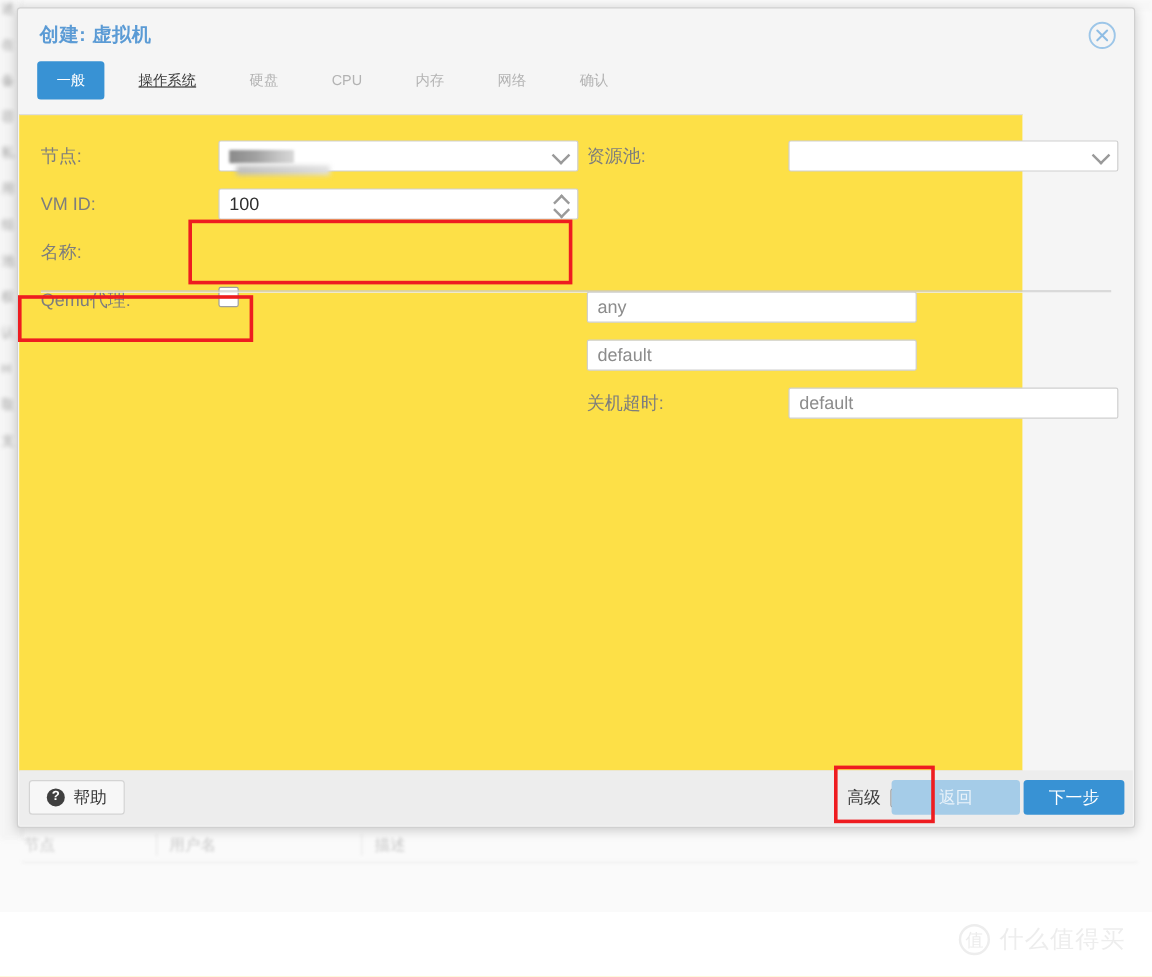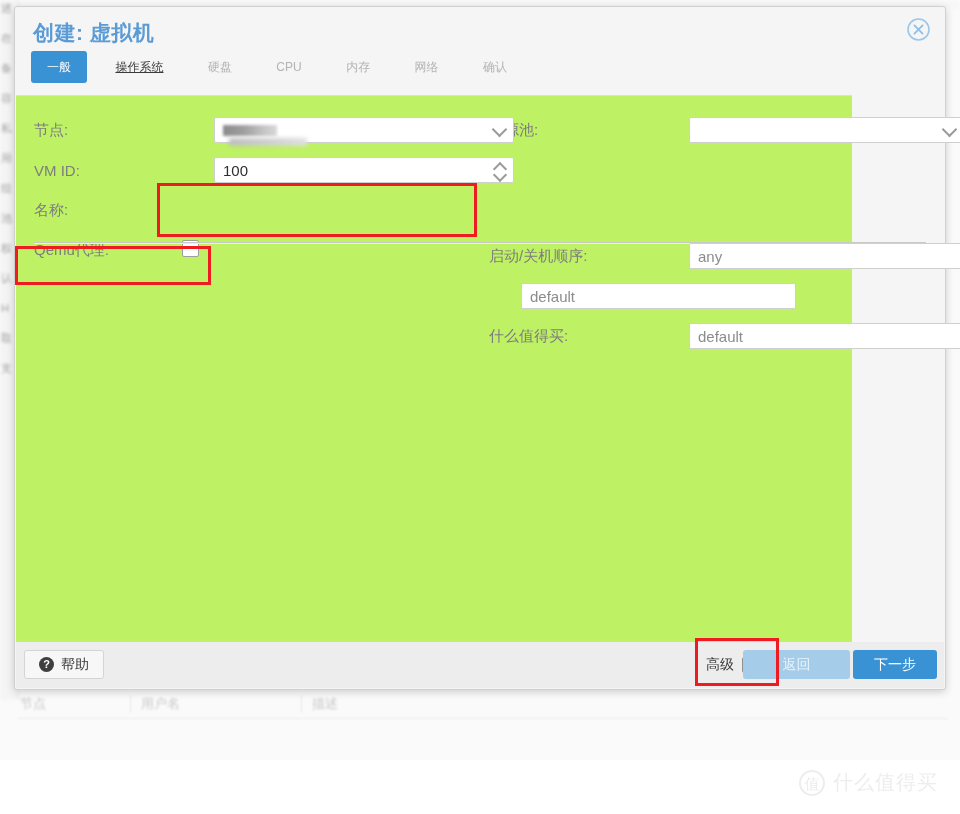--- a/index.html
+++ b/index.html
@@ -92,21 +92,21 @@
     box-sizing: border-box;
   }
   #dialog-header {
     height: 44px;
     position: relative;
   }
   #dialog-title {
     position: absolute;
     left: 18px;
     top: 12px;
-    font-size: 21px;
+    font-size: 16px;
     color: #5b9bd5;
     font-weight: bold;
     letter-spacing: .5px;
   }
   #close-btn {
     position: absolute;
     right: 13px;
     top: 9px;
     width: 27px; height: 27px;
     cursor: pointer;
@@ -140,21 +140,21 @@
     text-decoration: underline;
   }
 
   
   #panel {
     position: absolute;
     left: 1px;
     top: 88px;
     width: 836px;
     height: 548px;
-    background: #bef264;
+    background: #fde047;
     border-top: 1px solid #dedede;
     border-bottom: 1px solid #dedede;
     box-sizing: border-box;
   }
   #form-cols {
     display: flex;
     padding: 14px 0 0 0;
   }
   .col {
     width: 464px;
@@ -184,21 +184,20 @@
     background: #fff;
     border-radius: 2px;
     display: flex;
     align-items: center;
     padding: 0 8px;
     box-sizing: border-box;
     font-size: 15px;
     color: #2e2e2e;
     position: relative;
     cursor: text;
-    margin-left: 32px;
   }
   .tfield.w300 { width: 300px; }
   .tfield.w275 { width: 275px; }
   .tfield.grey-val { color: #8c8c8c; }
 
   .chev {
     position: absolute;
     right: 8px;
     top: 50%;
     width: 9px; height: 9px;
@@ -506,38 +505,37 @@
               <span></span>
               <span class="chev"></span>
             </div>
           </div>
         </div>
 
         <div class="frow" style="height:40px;"></div>
         <div class="frow" style="height:46px;"></div>
 
         <div class="frow">
-          <div class="flabel">启动/关机顺序:</div>
           <div class="fctrl">
             <div class="tfield w275 grey-val">
               <span>any</span>
             </div>
           </div>
         </div>
 
         <div class="frow">
           <div class="fctrl">
             <div class="tfield w275 grey-val">
               <span>default</span>
             </div>
           </div>
         </div>
 
         <div class="frow">
-          <div class="flabel">什么值得买:</div>
+          <div class="flabel">关机超时:</div>
           <div class="fctrl">
             <div class="tfield w275 grey-val">
               <span>default</span>
             </div>
           </div>
         </div>
 
       </div>
     </div>
   </div>

